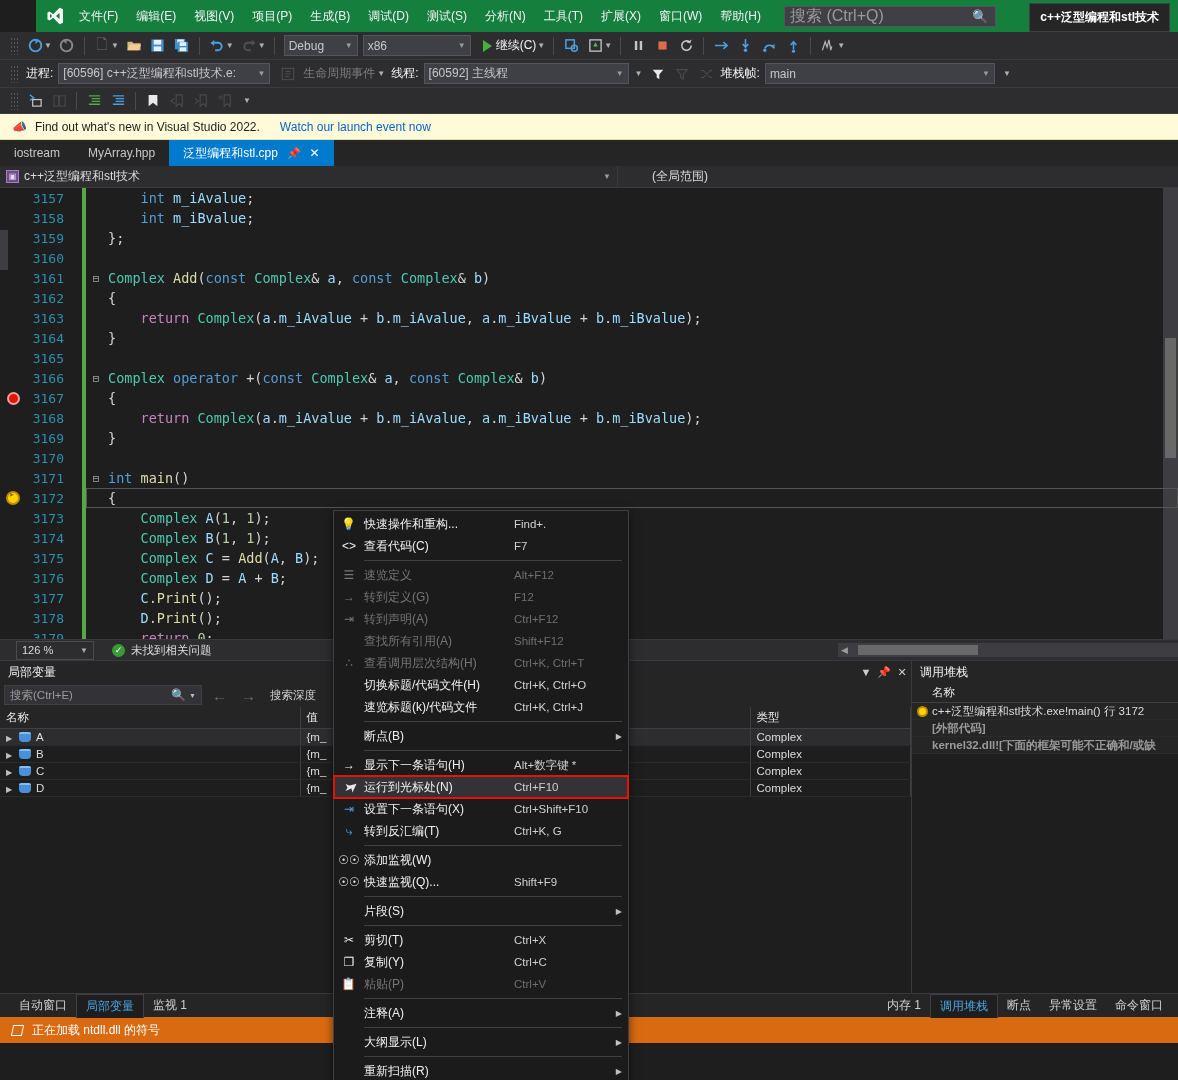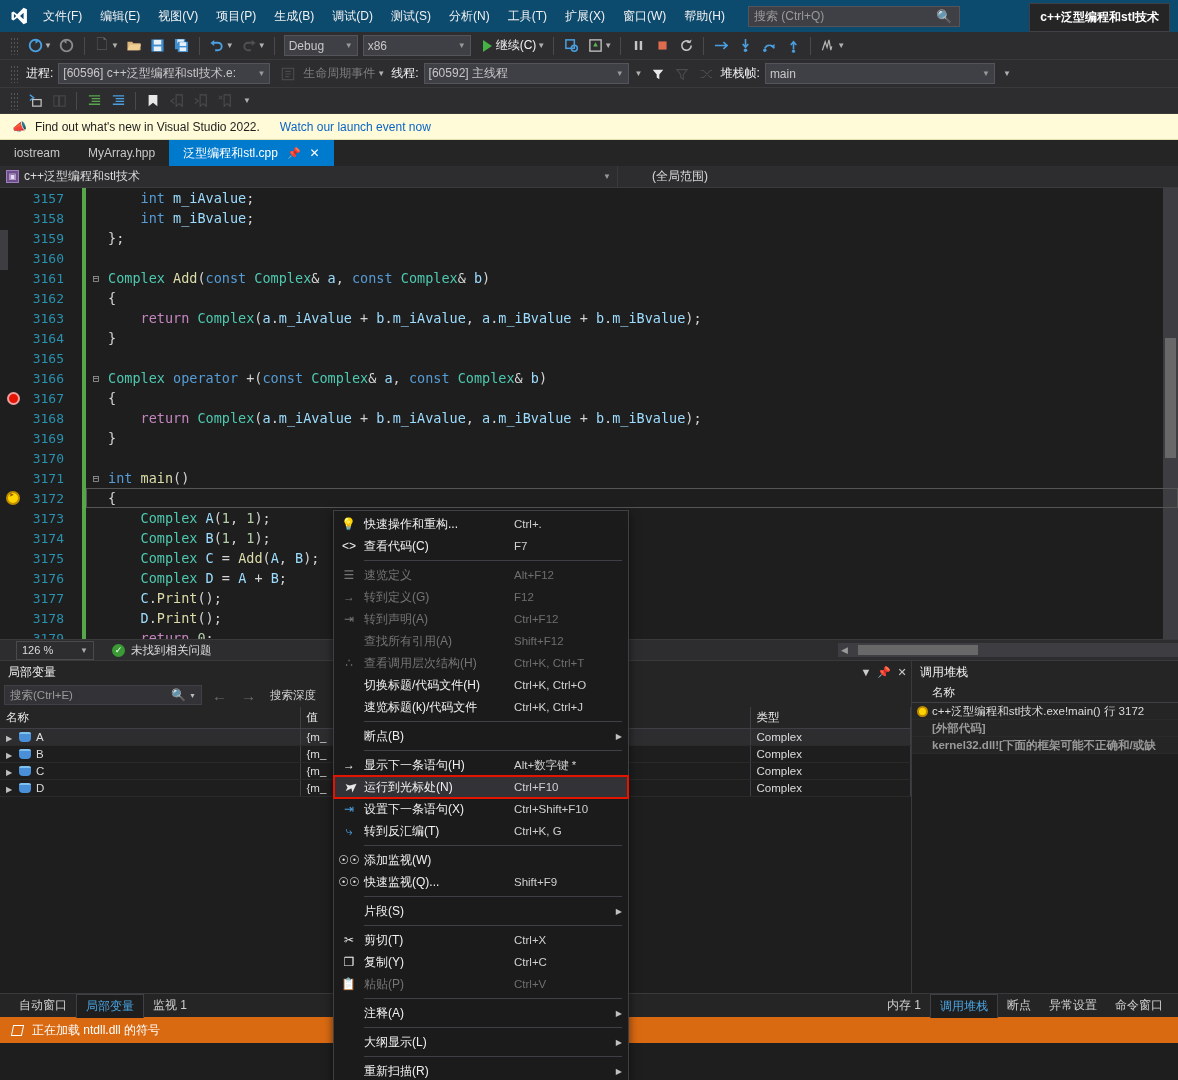--- a/index.html
+++ b/index.html
@@ -8,34 +8,34 @@
     width: 1178px; height: 1080px;
     background: #1e1e1e;
     font-family: "Liberation Sans", sans-serif;
     overflow: hidden;
     -webkit-font-smoothing: antialiased;
   }
   #app { position: relative; width: 1178px; height: 1080px; background: #1e1e1e; color: #f1f1f1; }
 
   
   .menubar {
-    height: 32px; background: #0c4a6e; display: flex; align-items: center;
-    padding-left: 4px; position: relative;
+    height: 32px; background: #15803d; display: flex; align-items: center;
+    padding-left: 4px; position: relative; margin-left: 36px;
   }
   .vs-logo { width: 30px; height: 30px; display: flex; align-items: center; justify-content: center; }
   .vs-logo svg { width: 20px; height: 20px; }
   .menu-item {
     font-size: 12px; color: #f1f1f1; padding: 5px 9px; white-space: nowrap; cursor: default;
   }
   .search-box {
     margin-left: 14px; width: 212px; height: 21px; background: #3f3f46;
     border: 1px solid #54545a; display: flex; align-items: center; padding: 0 5px;
     position: relative;
   }
-  .search-box .ph { font-size: 12px; color: #9a9a9a; }
+  .search-box .ph { font-size: 16px; color: #9a9a9a; }
   .search-box .mag { position: absolute; right: 6px; top: 2px; color: #d0d0d0; font-size: 13px; }
   .proj-chip {
     position: absolute; right: 8px; top: 3px; background: #252526; color: #ffffff;
     font-size: 12px; font-weight: bold; padding: 5px 10px; border: 1px solid #3f3f46;
   }
 
   
   .toolbar {
     height: 28px; background: #2d2d30; display: flex; align-items: center;
     padding-left: 6px; border-bottom: 1px solid #3a3a3c;
@@ -791,21 +791,21 @@
 
   <div class="statusbar">
     <span class="sq"></span>
     <span>正在加载 ntdll.dll 的符号</span>
   </div>
 
   <div class="ctxmenu" id="ctxmenu">
       <div class="mi">
         <span class="mi-ico" style="color: rgb(255, 204, 51);">💡</span>
         <span class="mi-lbl">快速操作和重构...</span>
-        <span class="mi-key">Ctrl+.</span>
+        <span class="mi-key">Find+.</span>
       </div>
       <div class="mi">
         <span class="mi-ico">&lt;&gt;</span>
         <span class="mi-lbl">查看代码(C)</span>
         <span class="mi-key">F7</span>
       </div>
       <div class="msep"></div>
       <div class="mi disabled">
         <span class="mi-ico">☰</span>
         <span class="mi-lbl">速览定义</span>

